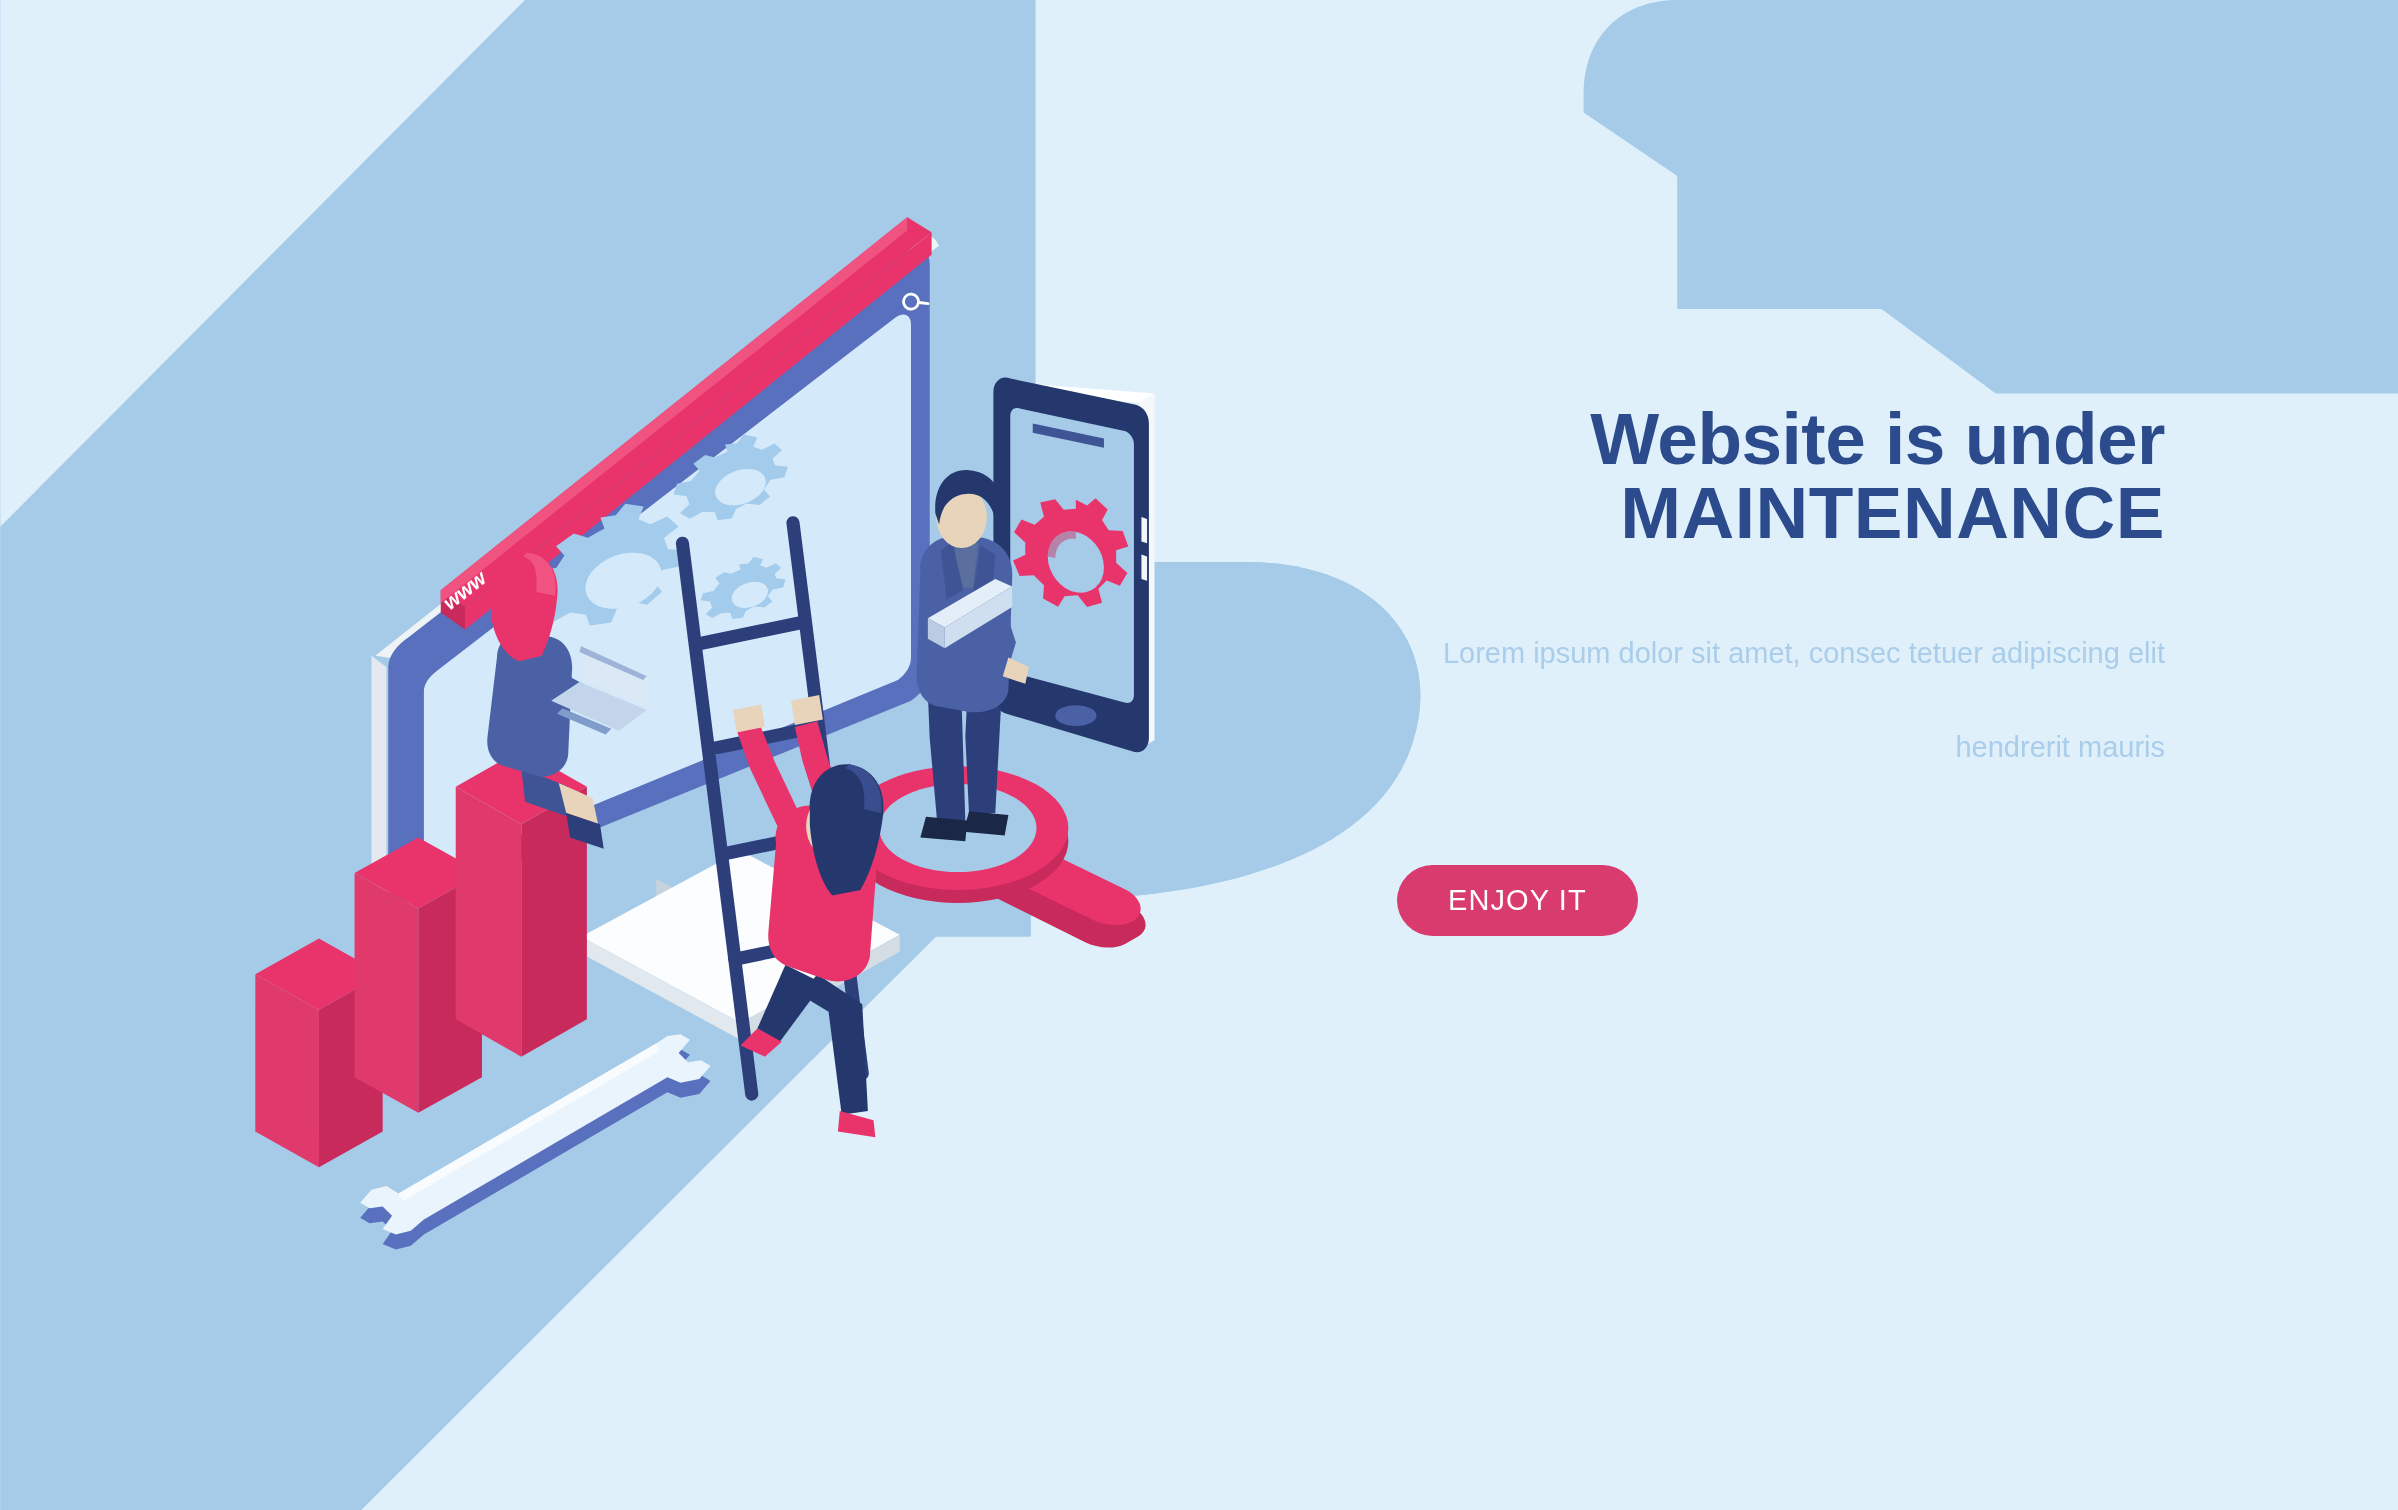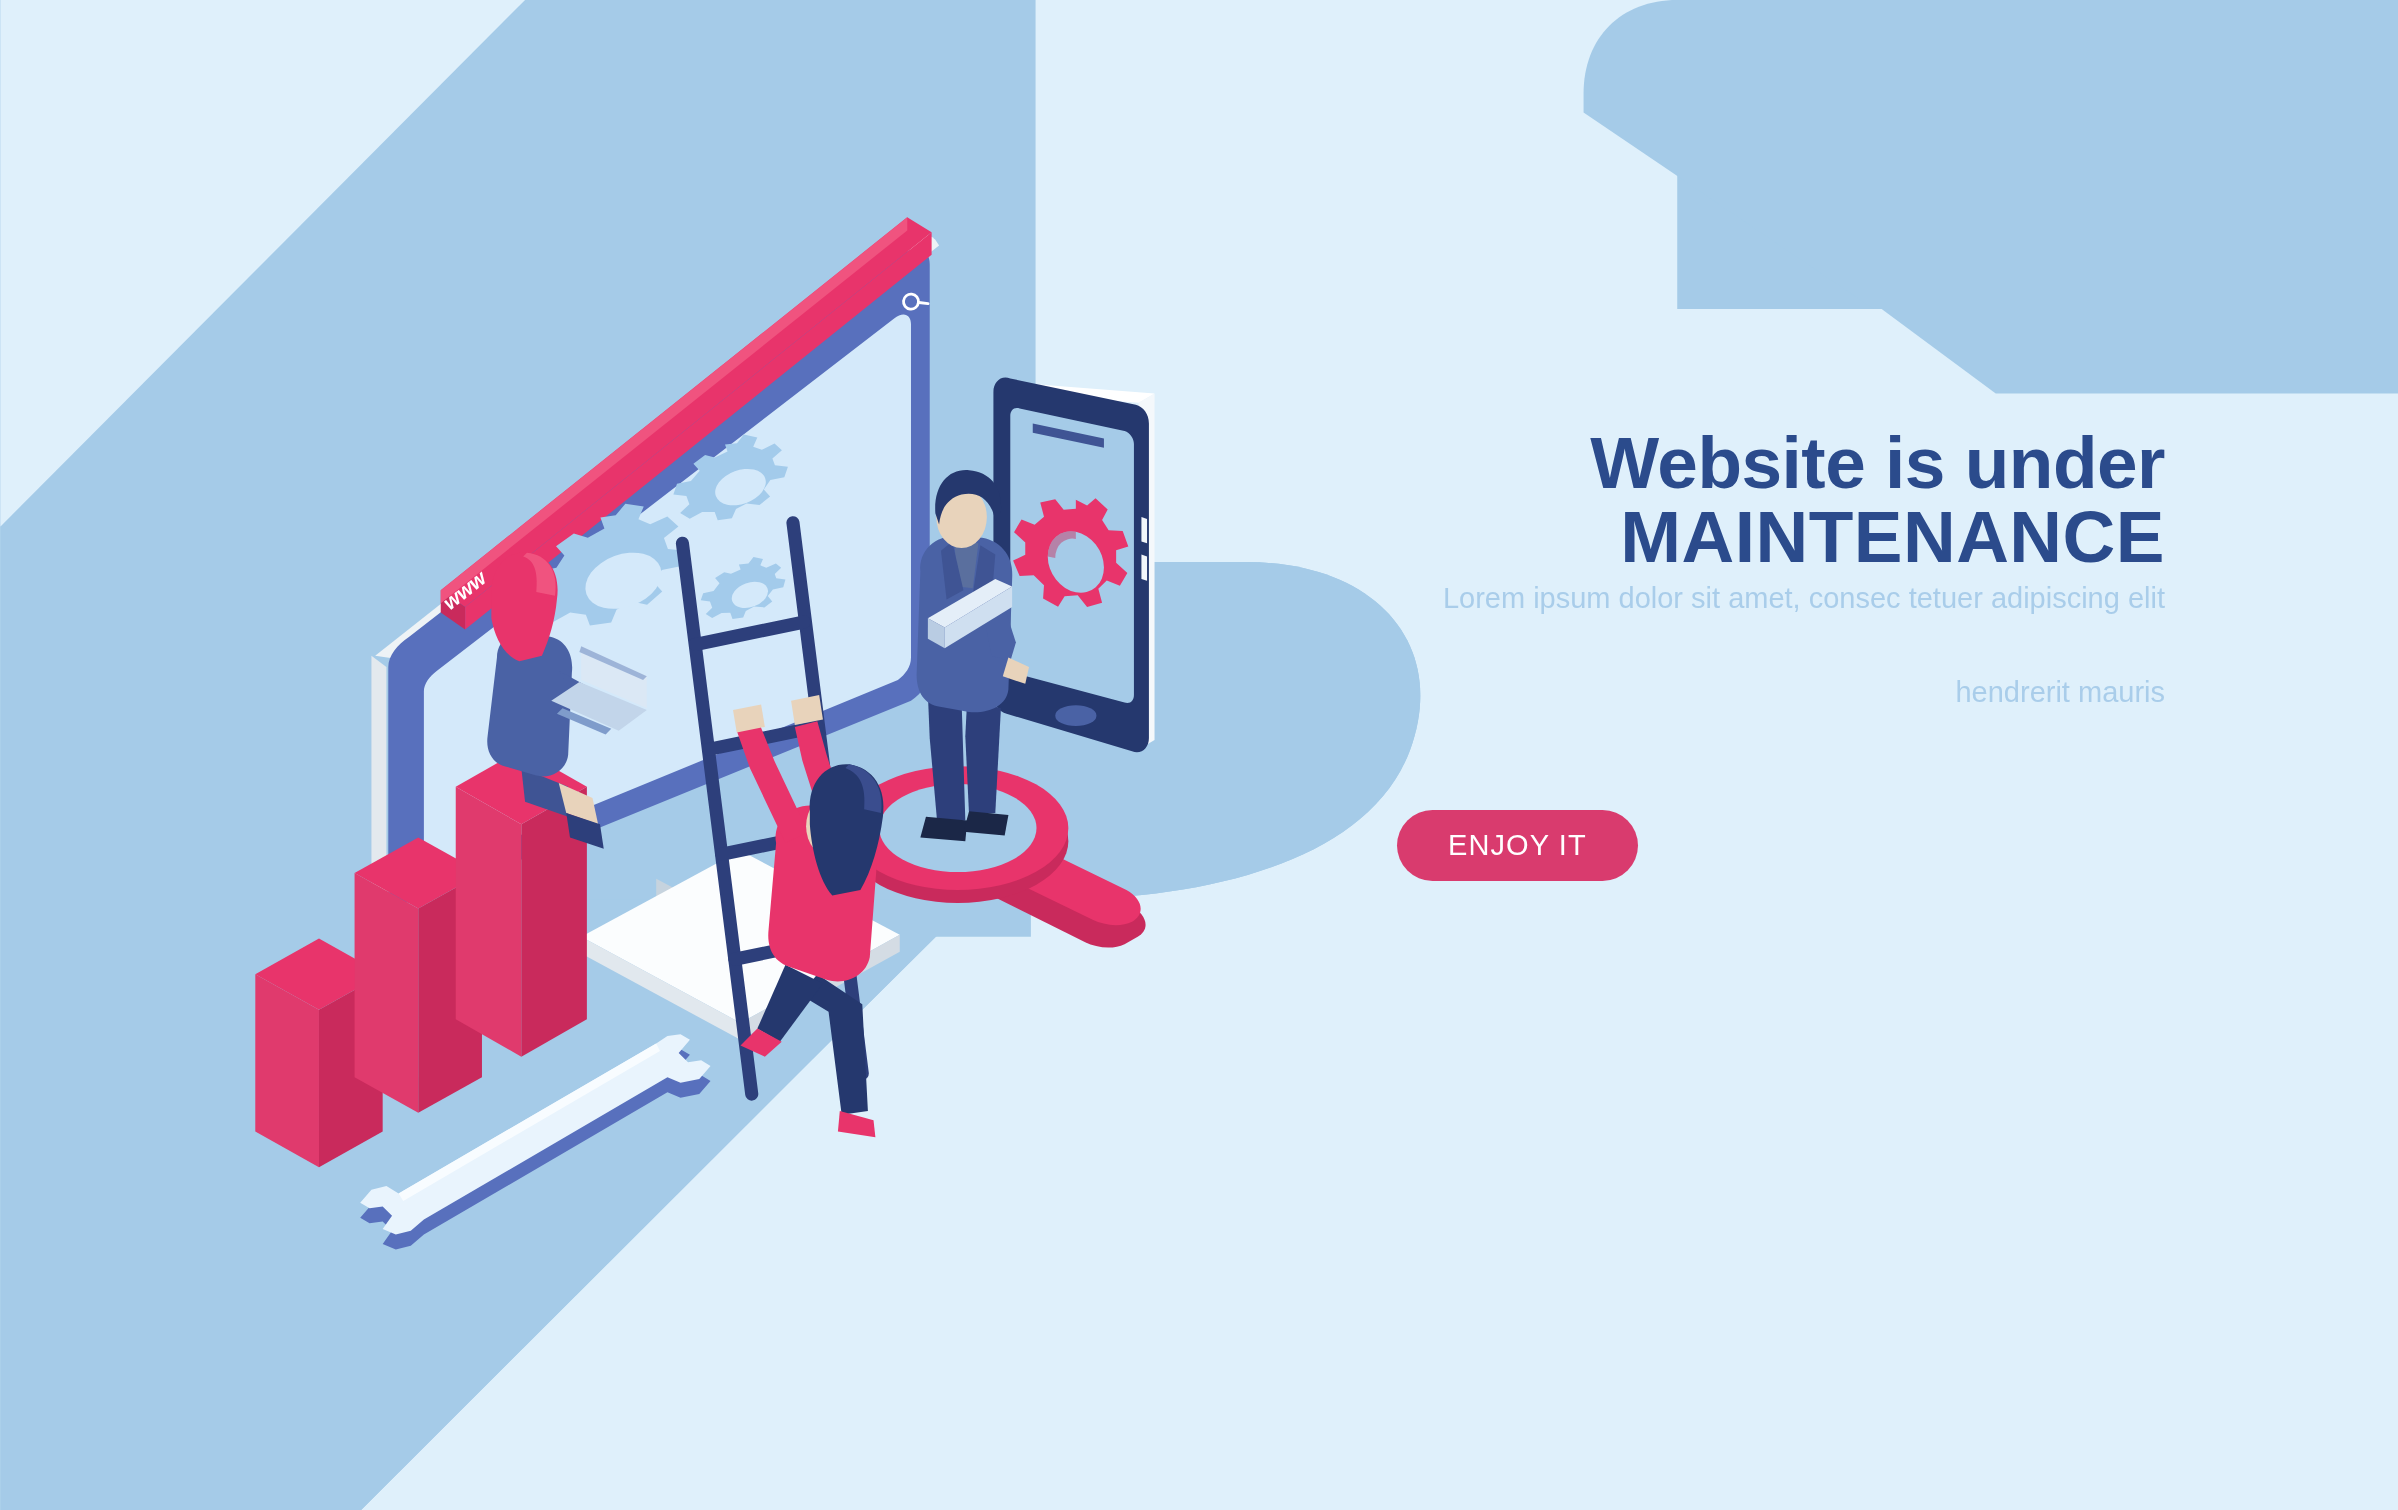--- a/index.html
+++ b/index.html
@@ -9,36 +9,37 @@
     background:#dff0fb;
     position:relative;
   }
   #stage{ position:absolute; inset:0; width:2399px; height:1510px; overflow:hidden; }
   #bg-svg, #art-svg{ position:absolute; left:0; top:0; width:2399px; height:1510px; }
 
   
   .copy{
     position:absolute;
     right:234px;
-    top:426px;
+    top:402px;
     width:768px;
     text-align:right;
     z-index:5;
   }
   .headline{
     color:#2b4b8c;
     font-weight:bold;
     font-size:73px;
     line-height:1.02;
     letter-spacing:-0.5px;
     white-space:nowrap;
   }
   .headline .l2{ letter-spacing:0.5px;margin-left:41px; }
 
   .body-copy{
+    margin-top:79px;
     color:#a9cdea;
     font-size:29px;
     line-height:1.62;
     font-weight:400;
   }
 
   .cta-wrap{ margin-top:94px; display:flex; justify-content:flex-start; }
   .cta{
     display:inline-block;
     background:#d93b6e;

